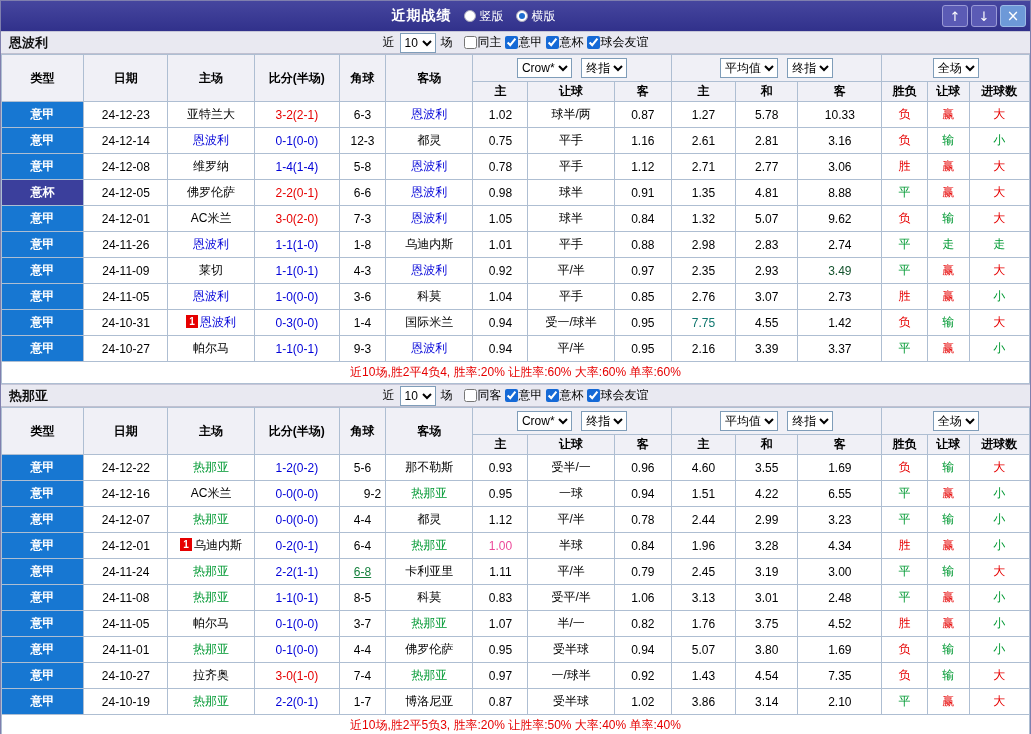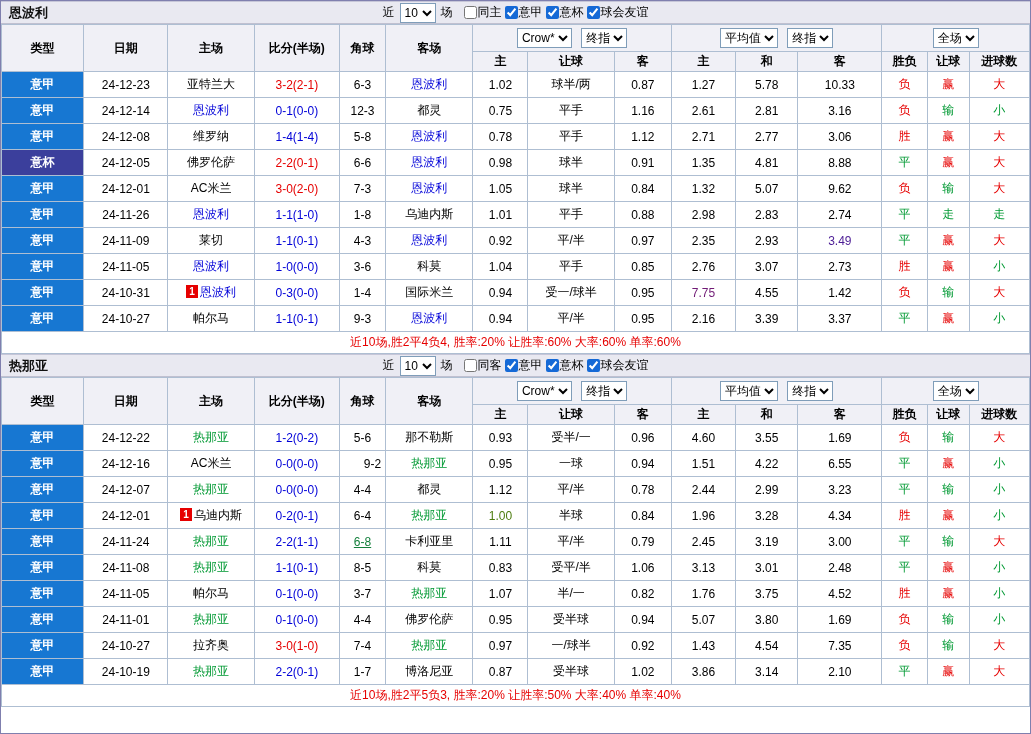--- a/index.html
+++ b/index.html
@@ -66,20 +66,38 @@
   .badge {
     display:inline-block; background:#e60000; color:#fff; font-size:10px; font-weight:bold;
     line-height:13px; padding:0 3px; margin-right:2px; vertical-align:1px;
   }
 </style>
 </head>
 <body>
 
 <div class="window">
 
+  <div class="titlebar">
+    <div class="titlebar-center">
+      <span class="win-title">近期战绩</span>
+      <span class="radio-label">
+        <span class="radio-dot"></span>
+        <span>竖版</span>
+      </span>
+      <span class="radio-label checked">
+        <span class="radio-dot"></span>
+        <span>横版</span>
+      </span>
+    </div>
+    <div class="titlebar-buttons">
+      <button class="tb-btn"><span>↑</span></button>
+      <button class="tb-btn"><span>↓</span></button>
+      <button class="tb-btn close"><span>×</span></button>
+    </div>
+  </div>
 
   <div class="section">
     <div class="band">
       <span class="team">恩波利</span>
       <div class="filters">
         <span>近</span>
         <select><option>10</option></select>
         <span>场</span>
         <label class="cb gap">
           <input type="checkbox" style="">
@@ -258,21 +276,21 @@
             <td><span style="color: rgb(0, 0, 0);">24-11-09</span></td>
             <td><span style="color: rgb(0, 0, 0);">莱切</span></td>
             <td><span style="color: rgb(0, 0, 216);">1-1(0-1)</span></td>
             <td><span style="color: rgb(0, 0, 0); margin-top: 32px;">4-3</span></td>
             <td><span style="color: rgb(0, 0, 216);">恩波利</span></td>
             <td><span style="color: rgb(0, 0, 0);">0.92</span></td>
             <td><span style="color: rgb(0, 0, 0);">平/半</span></td>
             <td><span style="color: rgb(0, 0, 0);">0.97</span></td>
             <td><span style="color: rgb(0, 0, 0);">2.35</span></td>
             <td><span style="color: rgb(0, 0, 0);">2.93</span></td>
-            <td><span style="color: #4c1d95;">3.49</span></td>
+            <td><span style="color: #14532d;">3.49</span></td>
             <td><span style="color: rgb(0, 153, 51);">平</span></td>
             <td><span style="color: rgb(230, 0, 0);">赢</span></td>
             <td><span style="color: rgb(230, 0, 0);">大</span></td>
           </tr>
           <tr>
             <td class="league" style="background: rgb(23, 119, 210);"><span>意甲</span></td>
             <td><span style="color: rgb(0, 0, 0);">24-11-05</span></td>
             <td><span style="color: rgb(0, 0, 216);">恩波利</span></td>
             <td><span style="color: rgb(0, 0, 216);">1-0(0-0)</span></td>
             <td><span style="color: rgb(0, 0, 0);">3-6</span></td>
@@ -290,21 +308,21 @@
           <tr>
             <td class="league" style="background: rgb(23, 119, 210);"><span>意甲</span></td>
             <td><span style="color: rgb(0, 0, 0);">24-10-31</span></td>
             <td><span class="badge">1</span><span style="color: rgb(0, 0, 216);">恩波利</span></td>
             <td><span style="color: rgb(0, 0, 216);">0-3(0-0)</span></td>
             <td><span style="color: rgb(0, 0, 0);">1-4</span></td>
             <td><span style="color: rgb(0, 0, 0);">国际米兰</span></td>
             <td><span style="color: rgb(0, 0, 0);">0.94</span></td>
             <td><span style="color: rgb(0, 0, 0);">受一/球半</span></td>
             <td><span style="color: rgb(0, 0, 0);">0.95</span></td>
-            <td><span style="color: #701a75; text-align: right;">7.75</span></td>
+            <td><span style="color: #0f766e; text-align: right;">7.75</span></td>
             <td><span style="color: rgb(0, 0, 0);">4.55</span></td>
             <td><span style="color: rgb(0, 0, 0);">1.42</span></td>
             <td><span style="color: rgb(230, 0, 0);">负</span></td>
             <td><span style="color: rgb(0, 153, 51);">输</span></td>
             <td><span style="color: rgb(230, 0, 0);">大</span></td>
           </tr>
           <tr>
             <td class="league" style="background: rgb(23, 119, 210);"><span>意甲</span></td>
             <td><span style="color: rgb(0, 0, 0);">24-10-27</span></td>
             <td><span style="color: rgb(0, 0, 0);">帕尔马</span></td>
@@ -458,21 +476,21 @@
             <td><span style="color: rgb(0, 153, 51);">输</span></td>
             <td><span style="color: rgb(0, 153, 51);">小</span></td>
           </tr>
           <tr>
             <td class="league" style="background: rgb(23, 119, 210);"><span>意甲</span></td>
             <td><span style="color: rgb(0, 0, 0);">24-12-01</span></td>
             <td><span class="badge">1</span><span style="color: rgb(0, 0, 0);">乌迪内斯</span></td>
             <td><span style="color: rgb(0, 0, 216);">0-2(0-1)</span></td>
             <td><span style="color: rgb(0, 0, 0);">6-4</span></td>
             <td><span style="color: rgb(0, 153, 51);">热那亚</span></td>
-            <td><span style="color: #4d7c0f;">1.00</span></td>
+            <td><span style="color: #ec4899;">1.00</span></td>
             <td><span style="color: rgb(0, 0, 0);">半球</span></td>
             <td><span style="color: rgb(0, 0, 0);">0.84</span></td>
             <td><span style="color: rgb(0, 0, 0);">1.96</span></td>
             <td><span style="color: rgb(0, 0, 0);">3.28</span></td>
             <td><span style="color: rgb(0, 0, 0);">4.34</span></td>
             <td><span style="color: rgb(230, 0, 0);">胜</span></td>
             <td><span style="color: rgb(230, 0, 0);">赢</span></td>
             <td><span style="color: rgb(0, 153, 51);">小</span></td>
           </tr>
           <tr>

